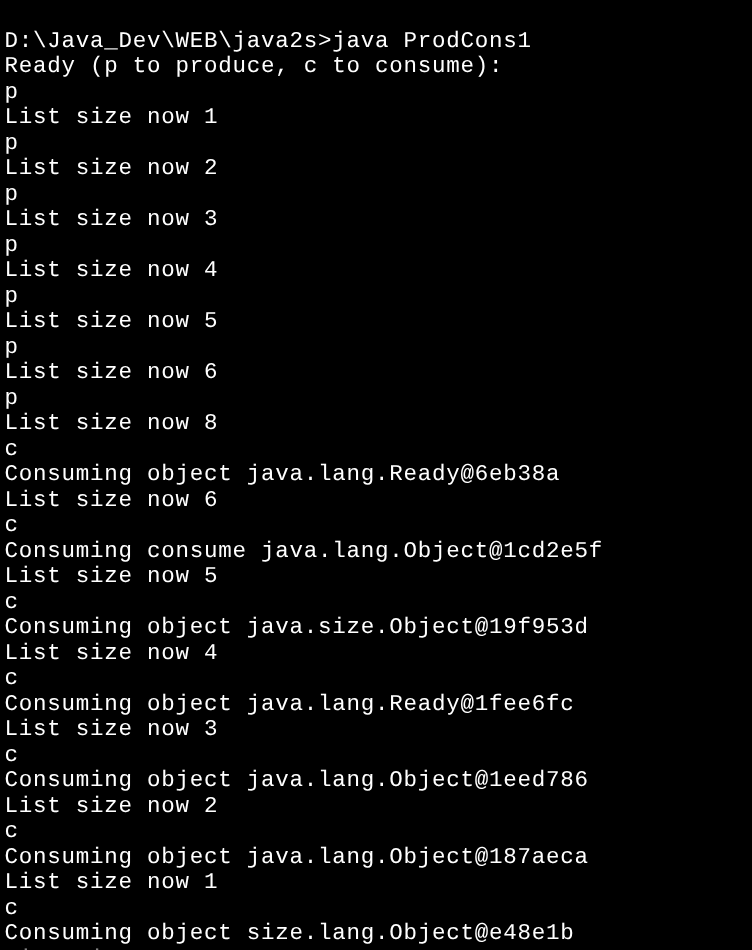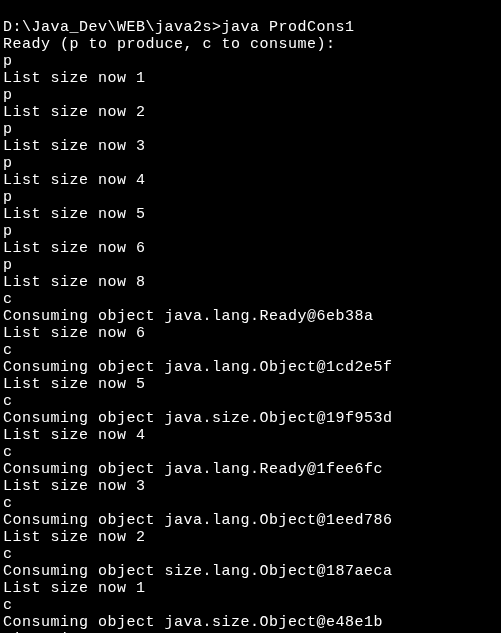--- a/index.html
+++ b/index.html
@@ -38,32 +38,32 @@
 <span>p</span>
 <span>List size now 5</span>
 <span>p</span>
 <span>List size now 6</span>
 <span>p</span>
 <span>List size now 8</span>
 <span>c</span>
 <span>Consuming object java.lang.Ready@6eb38a</span>
 <span>List size now 6</span>
 <span>c</span>
-<span>Consuming object java.lang.Object@1cd2e5f</span>
+<span>Consuming consume java.lang.Object@1cd2e5f</span>
 <span>List size now 5</span>
 <span>c</span>
 <span>Consuming object java.size.Object@19f953d</span>
 <span>List size now 4</span>
 <span>c</span>
 <span>Consuming object java.lang.Ready@1fee6fc</span>
 <span>List size now 3</span>
 <span>c</span>
 <span>Consuming object java.lang.Object@1eed786</span>
 <span>List size now 2</span>
 <span>c</span>
-<span>Consuming object size.lang.Object@187aeca</span>
+<span>Consuming object java.lang.Object@187aeca</span>
 <span>List size now 1</span>
 <span>c</span>
-<span>Consuming object java.size.Object@e48e1b</span>
+<span>Consuming object size.lang.Object@e48e1b</span>
 <span>List size now 0</span>
 
 
 </div>
 
 </body></html>

